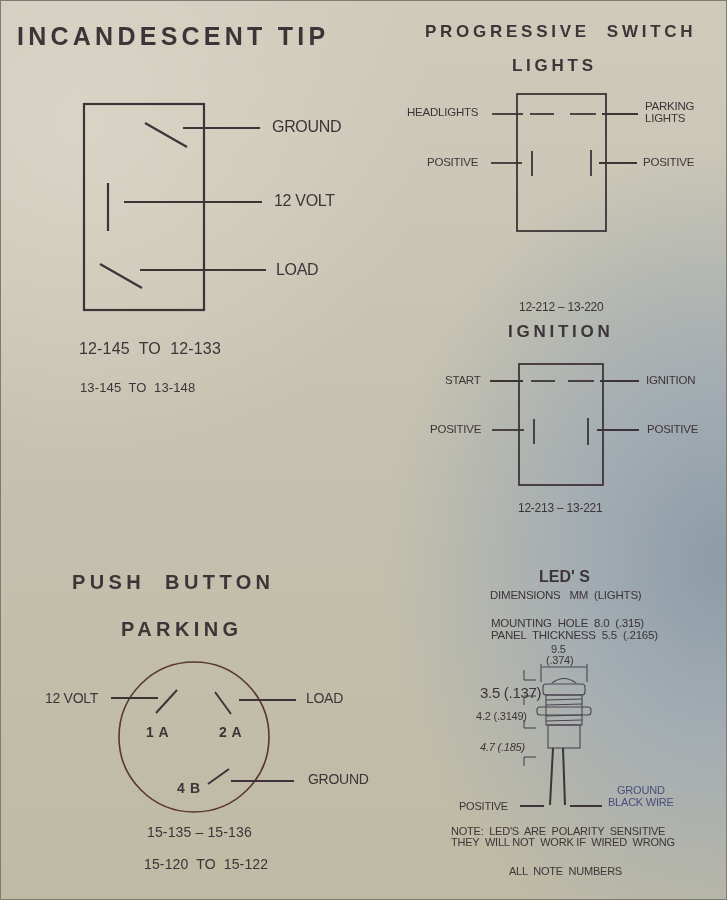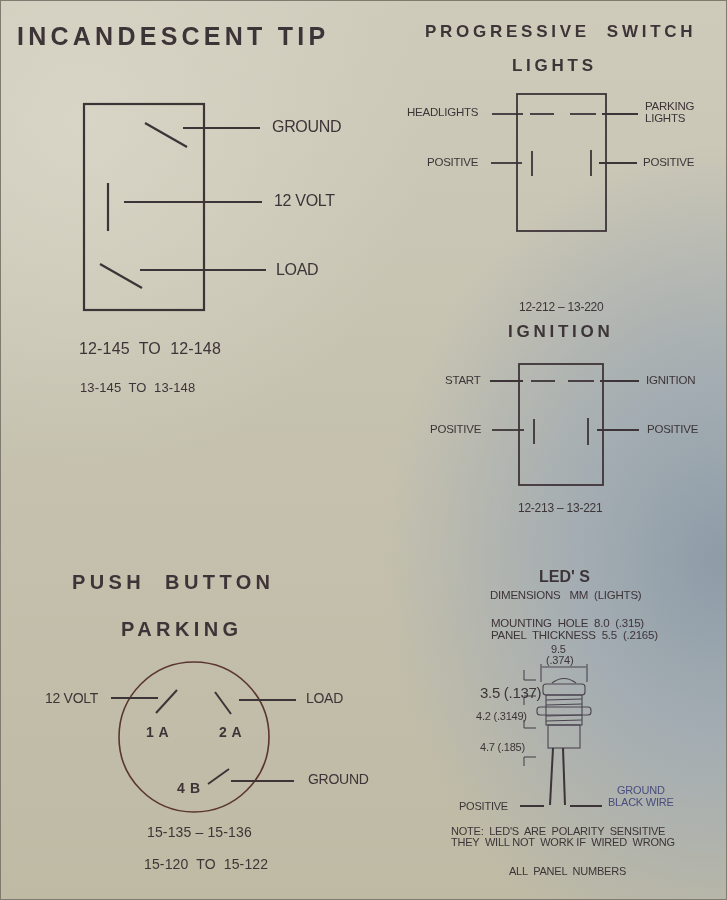--- a/index.html
+++ b/index.html
@@ -35,21 +35,21 @@
       <line x1="183" y1="128" x2="260" y2="128"></line>
       <line x1="108" y1="183" x2="108" y2="231"></line>
       <line x1="124" y1="202" x2="262" y2="202"></line>
       <line x1="100" y1="264" x2="142" y2="288"></line>
       <line x1="140" y1="270" x2="266" y2="270"></line>
     </g>
   </svg>
   <div class="abs lbl" style="left:272px;top:118px;font-size:16px;">GROUND</div>
   <div class="abs lbl" style="left:274px;top:192px;font-size:16px;">12 VOLT</div>
   <div class="abs lbl" style="left:276px;top:261px;font-size:16px;">LOAD</div>
-  <div class="abs pn" style="left:79px;top:340px;font-size:16px;white-space:pre;">12-145  TO  12-148</div>
+  <div class="abs pn" style="left:79px;top:340px;font-size:16px;white-space:pre;">12-145  TO  12-133</div>
   <div class="abs pn" style="left:80px;top:380px;font-size:13px;white-space:pre;">13-145  TO  13-148</div>
 </div>
 
 <div>
   <div class="abs title" style="left:425px;top:22px;font-size:17px;white-space:pre;">PROGRESSIVE  SWITCH</div>
   <div class="abs title" style="left:512px;top:56px;font-size:17px;">LIGHTS</div>
   <svg width="727" height="900">
     <g stroke="#3d3438" stroke-width="1.8" fill="none">
       <rect x="517" y="94" width="89" height="137"></rect>
       <line x1="492" y1="114" x2="523" y2="114"></line>
@@ -160,23 +160,23 @@
       <line x1="563" y1="748" x2="565" y2="805"></line>
       <line x1="520" y1="806" x2="544" y2="806"></line>
       <line x1="570" y1="806" x2="602" y2="806"></line>
     </g>
   </svg>
 
   <div class="abs small" style="left:551px;top:643px;font-size:11px;">9.5</div>
   <div class="abs small" style="left:546px;top:654px;font-size:11px;">(.374)</div>
   <div class="abs small" style="left:480px;top:684px;font-size:15px;">3.5 (.137)</div>
   <div class="abs small" style="left:476px;top:710px;font-size:11px;">4.2 (.3149)</div>
-  <div class="abs small" style="left:480px;top:741px;font-size:11px;">4.7 (.185)</div>
+  <div class="abs small" style="left:480px;top:741px;font-size:11px;font-style:italic;">4.7 (.185)</div>
 
   <div class="abs small" style="left:459px;top:800px;font-size:11px;">POSITIVE</div>
   <div class="abs small blue" style="left:608px;top:784px;font-size:11px;line-height:12px;text-align:center;">
     <div>GROUND</div>
     <div>BLACK WIRE</div>
   </div>
   <div class="abs small" style="left:451px;top:825px;font-size:11px;white-space:pre;">NOTE:  LED'S  ARE  POLARITY  SENSITIVE</div>
   <div class="abs small" style="left:451px;top:836px;font-size:11px;white-space:pre;">THEY  WILL NOT  WORK IF  WIRED  WRONG</div>
-  <div class="abs small" style="left:509px;top:865px;font-size:11px;white-space:pre;">ALL  PANEL  NUMBERS</div>
+  <div class="abs small" style="left:509px;top:865px;font-size:11px;white-space:pre;">ALL  NOTE  NUMBERS</div>
 </div>
 
 </body></html>

